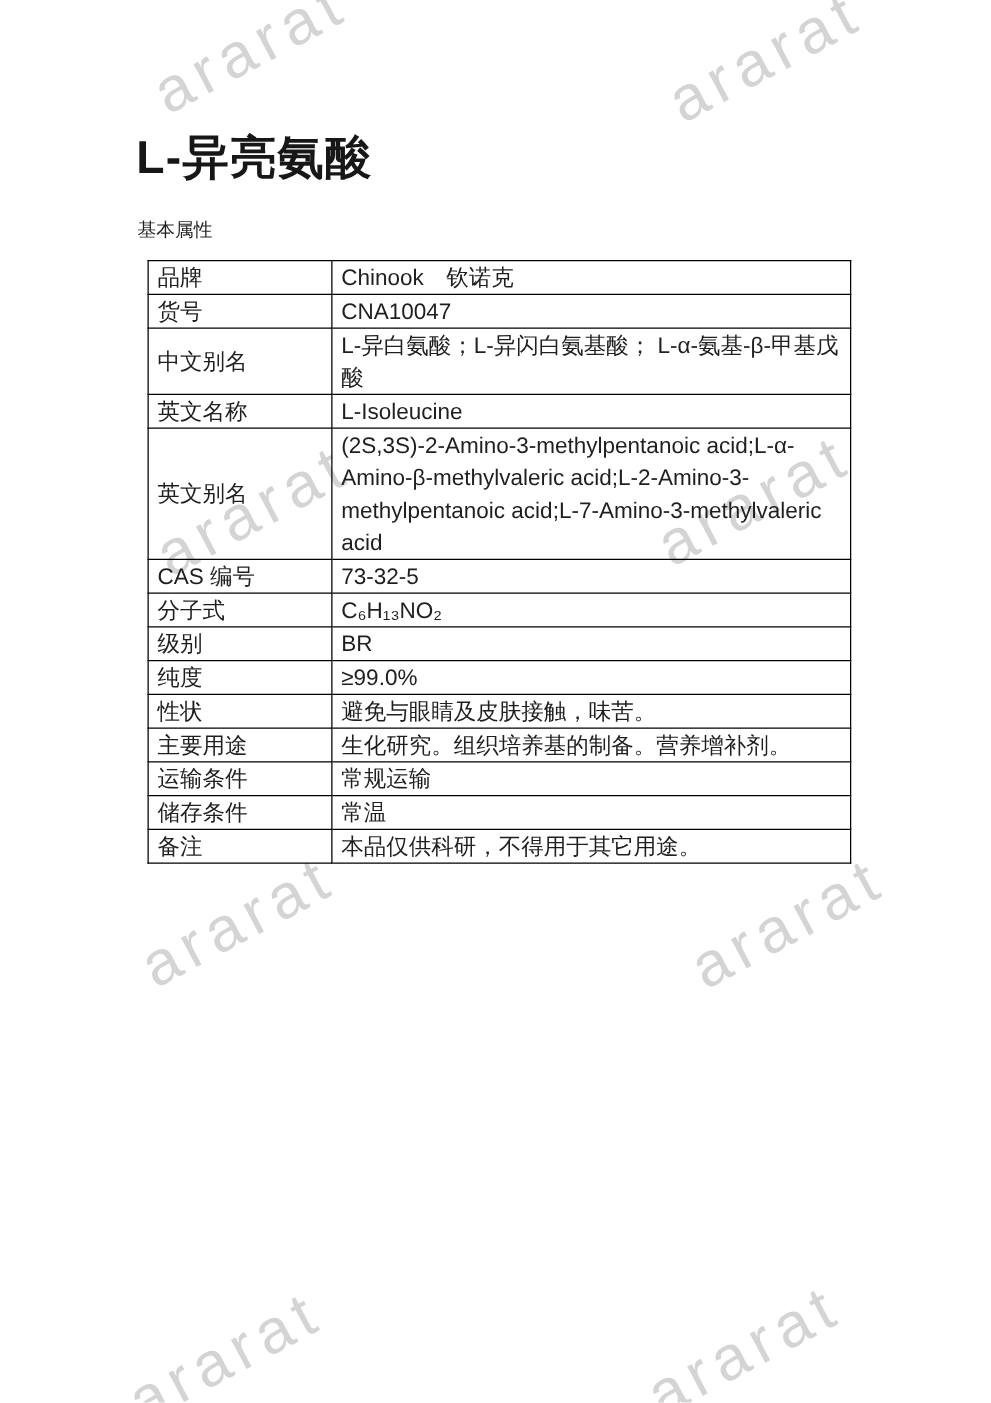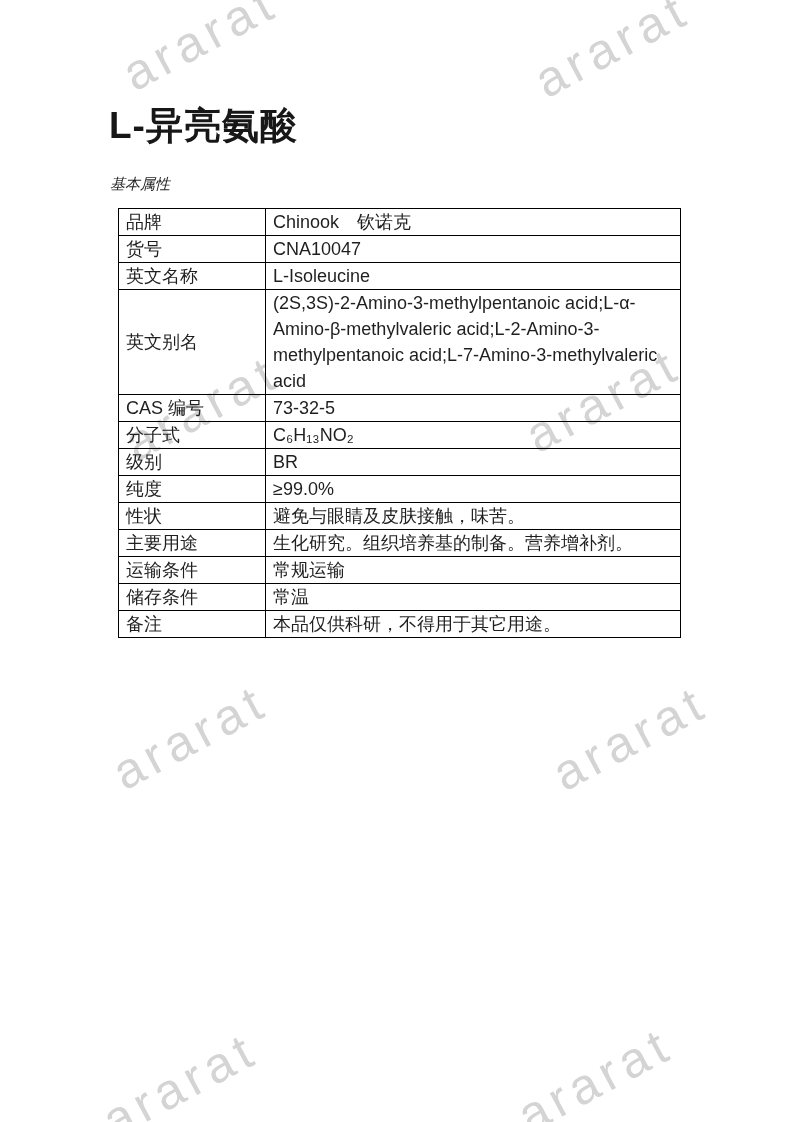--- a/index.html
+++ b/index.html
@@ -51,21 +51,20 @@
   }
   .section-heading {
     position: absolute;
     z-index: 1;
     left: 110px;
     top: 175px;
     margin: 0;
     font-size: 15px;
     font-weight: 400;
     color: #1f1f1f;
-    font-style: italic;
   }
 
   table.props {
     position: absolute;
     z-index: 1;
     left: 118px;
     top: 208px;
     width: 562px;
     border-collapse: collapse;
     table-layout: fixed;
@@ -112,20 +111,24 @@
     <td class="label">品牌</td>
     <td class="value">Chinook　钦诺克</td>
   </tr>
 
   <tr>
     <td class="label">货号</td>
     <td class="value">CNA10047</td>
   </tr>
 
 
+  <tr>
+    <td class="label">中文别名</td>
+    <td class="value">L-异白氨酸；L-异闪白氨基酸； L-α-氨基-β-甲基戊酸</td>
+  </tr>
 
   <tr>
     <td class="label">英文名称</td>
     <td class="value">L-Isoleucine</td>
   </tr>
 
   <tr>
     <td class="label">英文别名</td>
     <td class="value">(2S,3S)-2-Amino-3-methylpentanoic acid;L-α-Amino-β-methylvaleric acid;L-2-Amino-3-methylpentanoic acid;L-7-Amino-3-methylvaleric acid</td>
   </tr>

